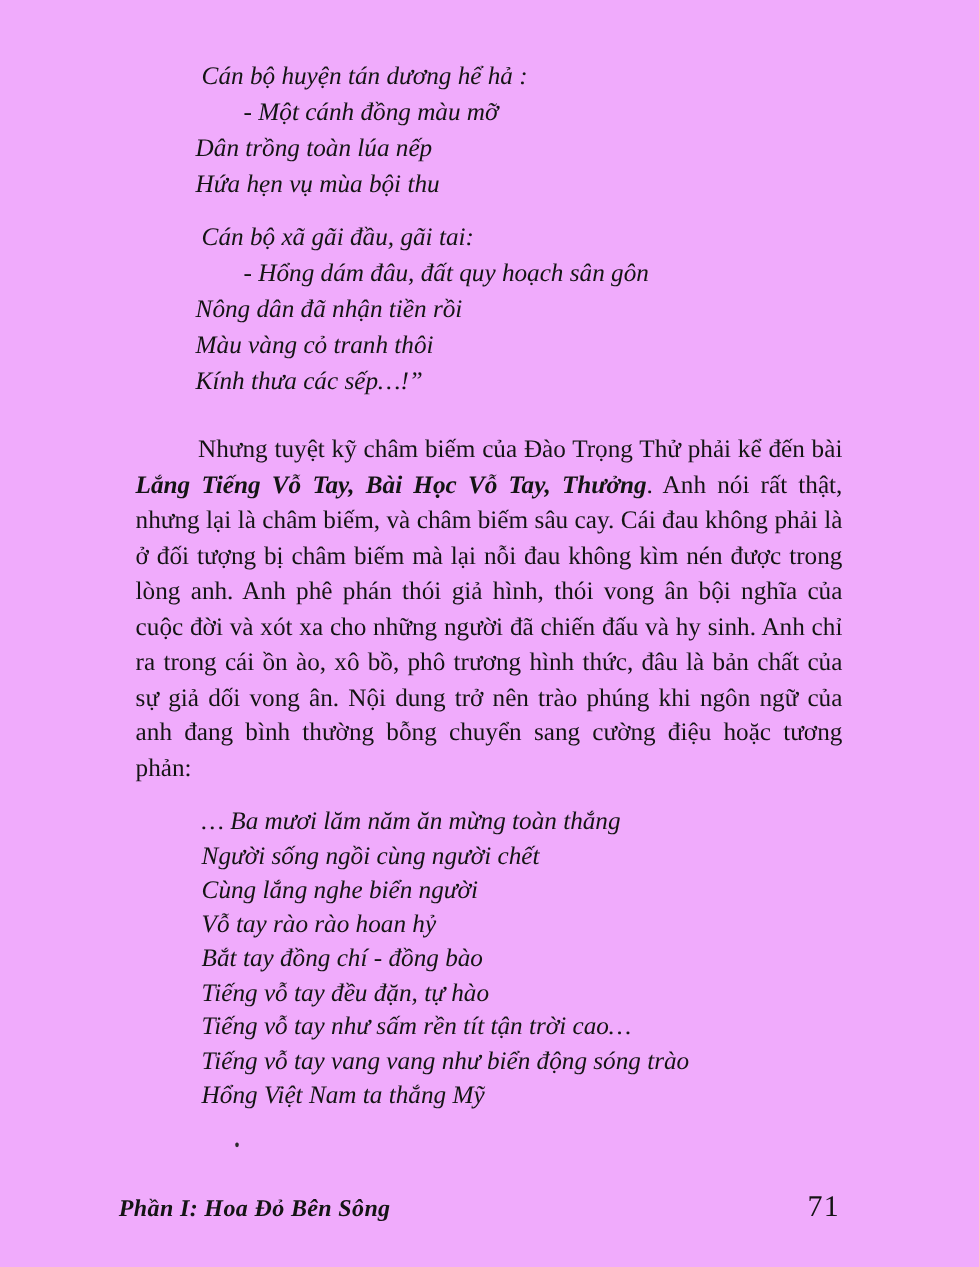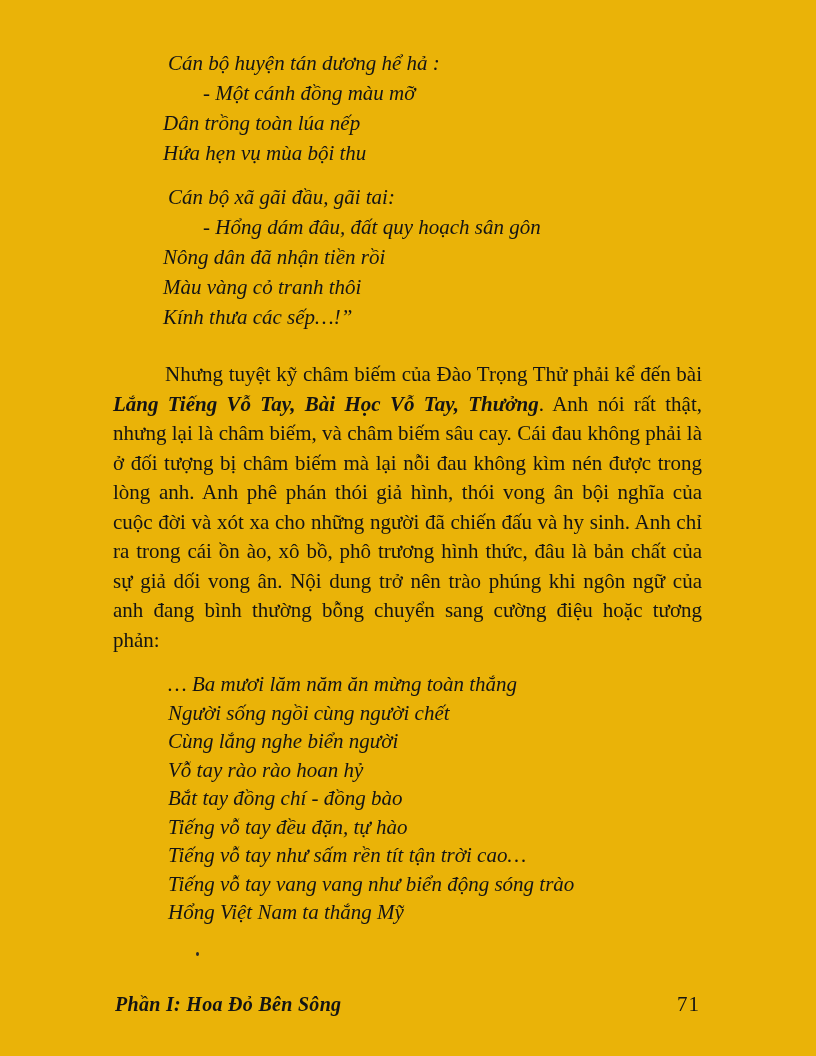--- a/index.html
+++ b/index.html
@@ -4,21 +4,21 @@
 <style>
   html, body {
     margin: 0;
     padding: 0;
     background: #ffffff;
   }
   .page {
     position: relative;
     width: 816px;
     height: 1056px;
-    background: #eab308;
+    background: #f0abfc;
     font-family: "Liberation Serif", serif;
     color: #141414;
     overflow: hidden;
   }
   .content {
     position: absolute;
     left: 113px;
     top: 48px;
     width: 589px;
   }
@@ -57,35 +57,35 @@
     left: 196px;
     top: 952px;
     width: 3px;
     height: 4px;
     background: #2a2a2a;
     border-radius: 50%;
   }
   
   .footer {
     position: absolute;
-    left: 115px;
+    left: 99px;
     right: 116px;
     top: 992px;
     display: flex;
     justify-content: space-between;
     align-items: baseline;
   }
   .footer-section {
     font-style: italic;
     font-weight: bold;
     font-size: 20px;
     letter-spacing: 0.3px;
   }
   .footer-pagenum {
-    font-size: 21px;
+    font-size: 25px;
     letter-spacing: 1px;
   }
 </style>
 </head>
 <body>
 
 <div class="page">
   <div class="content">
 
     <div class="stanza">

